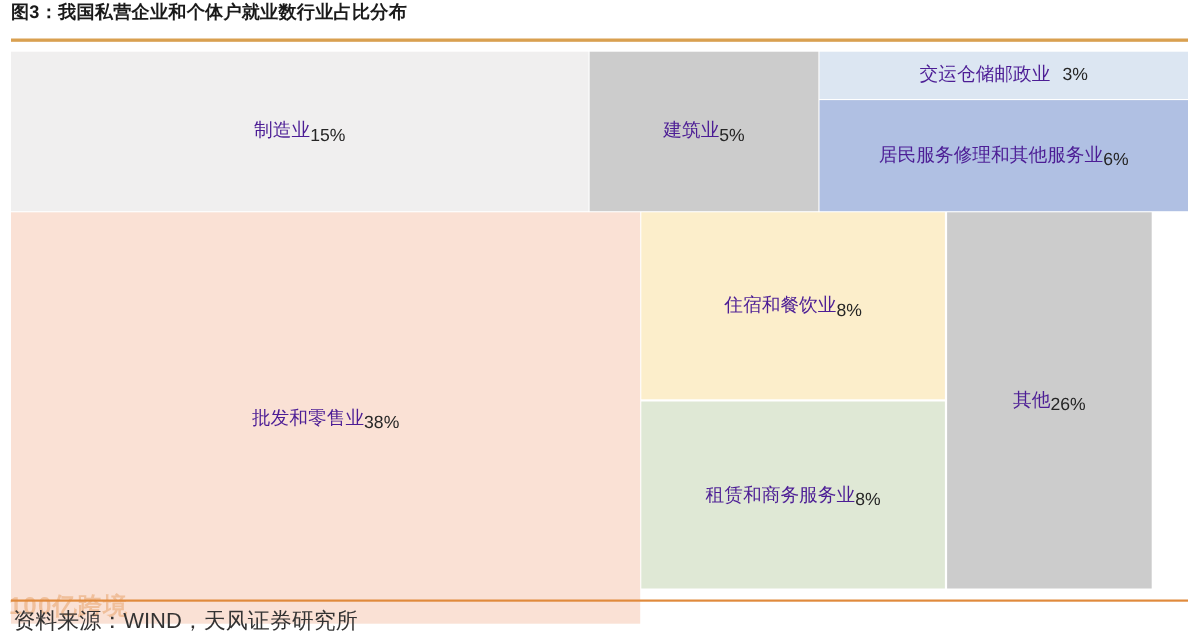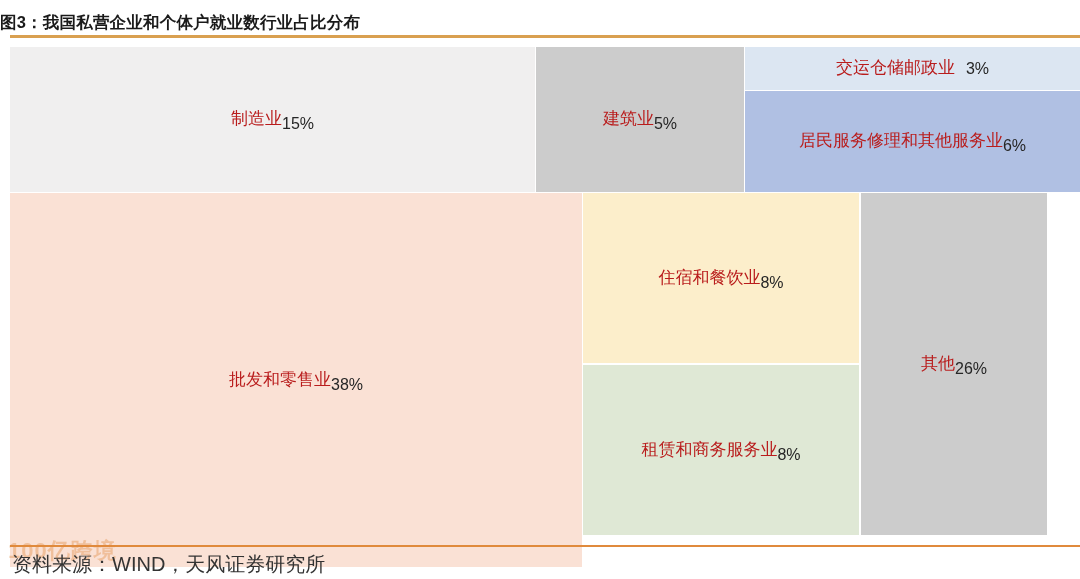--- a/index.html
+++ b/index.html
@@ -16,21 +16,22 @@
   }
 
   
   .title-bar {
     position: absolute;
     left: 0;
     top: 0;
     width: 1080px;
     height: 34px;
     display: flex;
-    align-items: flex-end;
+    align-items: flex-start;
+    padding-left: 10px;
     box-sizing: border-box;
   }
   .title-text {
     font-size: 16.5px;
     font-weight: bold;
     color: #1a1a1a;
     letter-spacing: 0.2px;
     white-space: nowrap;
   }
   .title-rule {
@@ -56,21 +57,21 @@
     box-sizing: border-box;
     display: flex;
     flex-direction: row;
     align-items: center;
     justify-content: center;
     text-align: center;
     overflow: hidden;
   }
   .tile .tile-label {
     font-size: 17px;
-    color: #b91c1c;
+    color: #4c1d95;
     line-height: 1.35;
     white-space: nowrap;
   }
   .tile .tile-value {
     font-size: 16px;
     color: #262626;
     line-height: 1.5;
     margin-top: 9px;
   }
   

